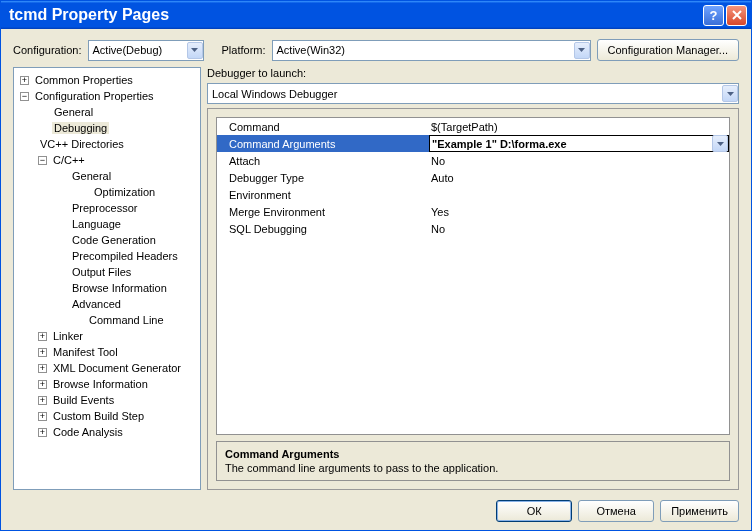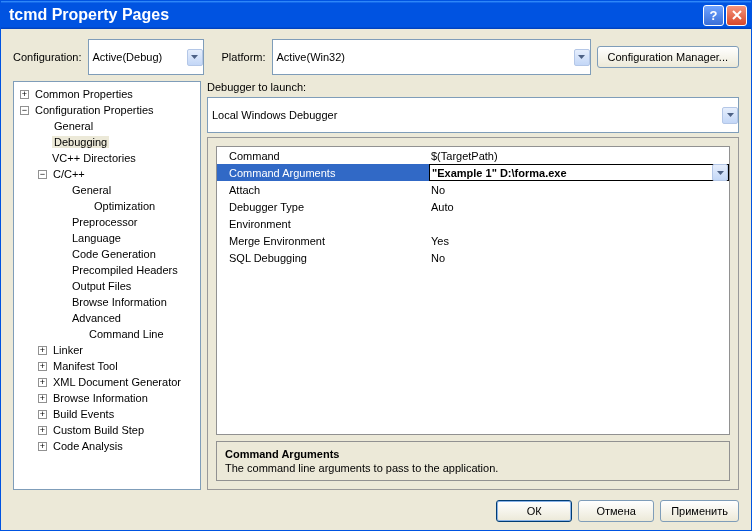--- a/index.html
+++ b/index.html
@@ -7,21 +7,21 @@
 .window { width: 752px; height: 531px; background: #ece9d8; border: 1px solid #0053e1; display: flex; flex-direction: column; }
 .titlebar { height: 28px; background: linear-gradient(to bottom, #3a95ff 0%, #0053e1 8%, #0053e1 92%, #003db7 100%); display: flex; align-items: center; padding: 0 4px 0 8px; }
 .titlebar-text { color: #fff; font-weight: bold; font-size: 16px; flex: 1; }
 .titlebar-buttons { display: flex; gap: 2px; }
 .tb-btn { width: 21px; height: 21px; border-radius: 3px; border: 1px solid #fff; display: flex; align-items: center; justify-content: center; color: #fff; font-weight: bold; font-size: 13px; }
 .tb-help { background: linear-gradient(#6fa3ff,#3a6fd8); }
 .tb-close { background: linear-gradient(#f5947b,#d9482b); }
 .content { flex: 1; padding: 10px 12px 8px 12px; display: flex; flex-direction: column; gap: 6px; }
 .toprow { display: flex; align-items: center; gap: 6px; }
 .label { color: #000; }
-.combo { height: 36px; background: #fff; border: 1px solid #7f9db9; display: flex; align-items: center; padding: 0 0 0 4px; }
+.combo { height: 21px; background: #fff; border: 1px solid #7f9db9; display: flex; align-items: center; padding: 0 0 0 4px; }
 .combo-text { flex: 1; }
 .combo-arrow { width: 16px; height: 17px; background: linear-gradient(#e6eefc,#c3d7f7); border: 1px solid #b4c7e7; border-radius: 2px; display:flex; align-items:center; justify-content:center; }
 .combo-arrow svg { display:block; }
 .btn { height: 22px; background: linear-gradient(#fff,#ece9d8); border: 1px solid #7f9db9; border-radius: 3px; padding: 0 10px; display: flex; align-items: center; }
 .mainarea { flex: 1; display: flex; gap: 6px; min-height: 0; }
 .tree { width: 188px; background: #fff; border: 1px solid #7f9db9; overflow: auto; padding: 4px 0; }
 .tree-item { display: flex; align-items: center; height: 16px; padding-left: 4px; white-space: nowrap; cursor: default; }
 .tree-item.sel .tree-label { background: #ece9d8; }
 .tree-label { padding: 0 2px; }
 .tree-box { width: 9px; height: 9px; border: 1px solid #919191; margin-right: 4px; display:flex; align-items:center; justify-content:center; font-size:9px; line-height:7px; color:#000; background:#fff;}
@@ -92,21 +92,21 @@
           <div class="tree-item" style="padding-left: 6px;">
             <span class="tree-box">−</span>
             <span class="tree-label">Configuration Properties</span>
           </div>
           <div class="tree-item" style="padding-left: 38px;">
             <span class="tree-label">General</span>
           </div>
           <div class="tree-item sel" style="padding-left: 38px;">
             <span class="tree-label">Debugging</span>
           </div>
-          <div class="tree-item" style="padding-left: 36px;">
+          <div class="tree-item" style="padding-left: 24px;">
             <span class="tree-label">VC++ Directories</span>
           </div>
           <div class="tree-item" style="padding-left: 24px;">
             <span class="tree-box">−</span>
             <span class="tree-label">C/C++</span>
           </div>
           <div class="tree-item" style="padding-left: 56px;">
             <span class="tree-label">General</span>
           </div>
           <div class="tree-item" style="padding-left: 44px; margin-left: 34px;">

